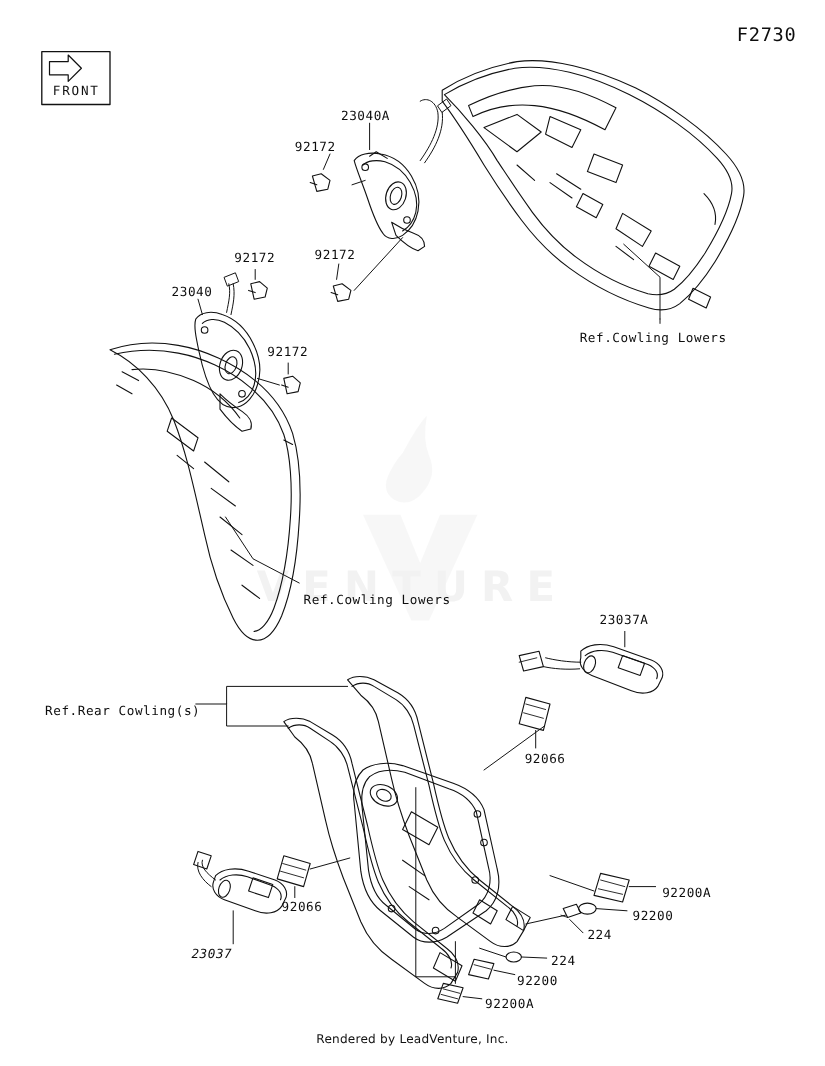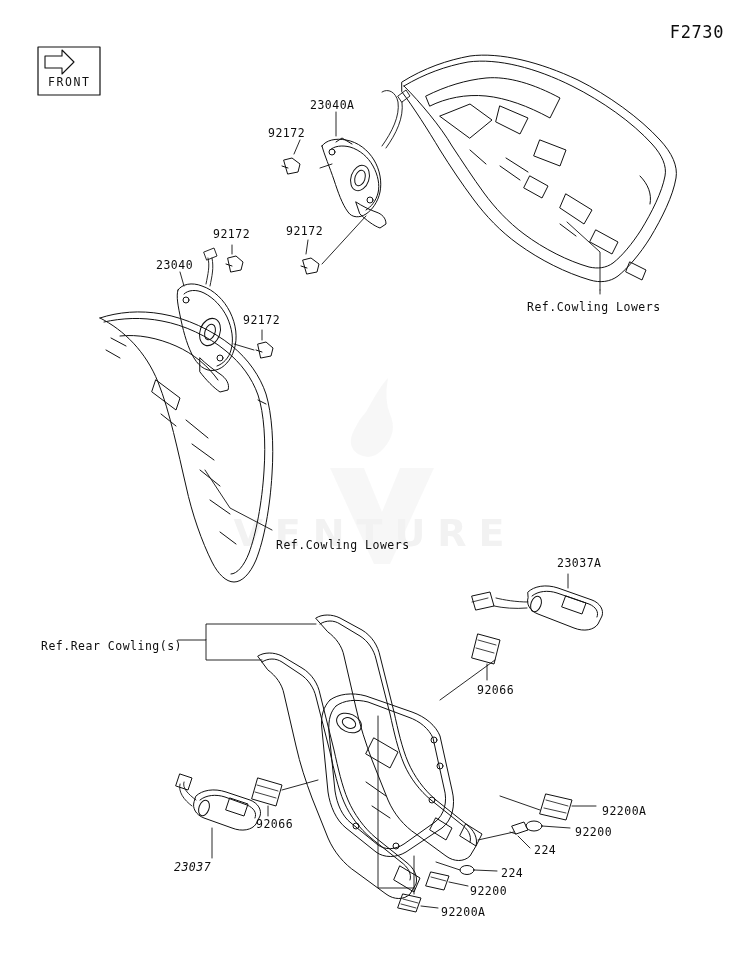--- a/index.html
+++ b/index.html
@@ -329,29 +329,30 @@
   <div class="lbl" style="left:310px; top:98px;">23040A</div>
   <div class="lbl" style="left:268px; top:126px;">92172</div>
   <div class="lbl" style="left:213px; top:227px;">92172</div>
   <div class="lbl" style="left:286px; top:224px;">92172</div>
   <div class="lbl" style="left:156px; top:258px;">23040</div>
   <div class="lbl" style="left:243px; top:313px;">92172</div>
 
   <div class="lbl" style="left:527px; top:300px;">Ref.Cowling Lowers</div>
   <div class="lbl" style="left:276px; top:538px;">Ref.Cowling Lowers</div>
 
-  <div class="lbl" style="left:545px; top:556px;margin-left:12px;">23037A</div>
+  <div class="lbl" style="left:545px; top:556px;">23037A</div>
   <div class="lbl" style="left:41px;  top:639px;">Ref.Rear Cowling(s)</div>
   <div class="lbl" style="left:477px; top:683px;">92066</div>
 
   <div class="lbl" style="left:602px; top:804px;">92200A</div>
   <div class="lbl" style="left:575px; top:825px;">92200</div>
   <div class="lbl" style="left:534px; top:843px;">224</div>
 
   <div class="lbl" style="left:256px; top:817px;">92066</div>
   <div class="lbl" style="left:174px; top:860px;font-style:italic;">23037</div>
 
   <div class="lbl" style="left:501px; top:866px;">224</div>
   <div class="lbl" style="left:470px; top:884px;">92200</div>
   <div class="lbl" style="left:441px; top:905px;">92200A</div>
 
+  <div class="footer">Rendered by LeadVenture, Inc.</div>
 
 </div>
 
 </body></html>

